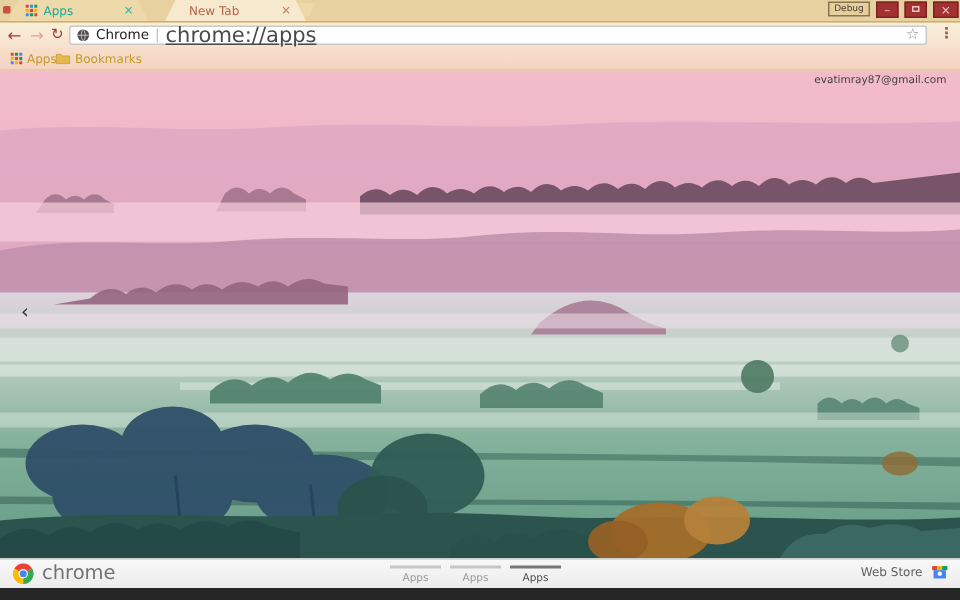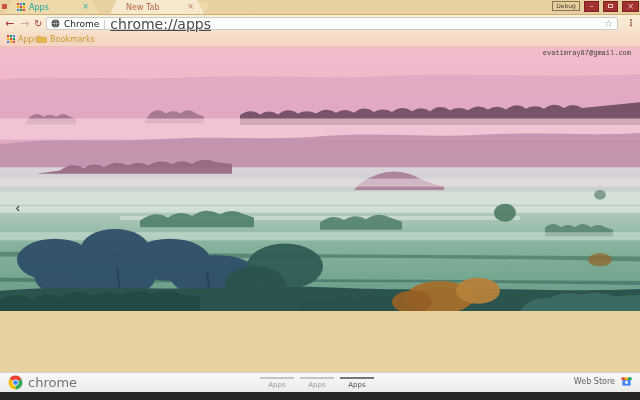--- a/index.html
+++ b/index.html
@@ -47,21 +47,21 @@
 
   
   #bookmarks { position:absolute; left:0; top:32px; width:640px; height:15px;
                background:linear-gradient(#f7dfca,#f5d3c3); border-bottom:1px solid #ecc2b0; }
   .bm-item { position:absolute; top:0; height:14px; display:flex; align-items:center; gap:3px;
              font-size:8px; color:#c49b2a; }
   #bm-apps { left:7px; }
   #bm-bookmarks { left:37px; }
 
   
-  #content { position:absolute; left:0; top:47px; width:640px; height:264px; overflow:hidden;font-family:Liberation Mono, monospace; }
+  #content { position:absolute; left:0; top:47px; width:640px; height:325px; overflow:hidden; }
   #wallpaper { position:absolute; left:0; top:0; width:100%; height:100%; }
   #profile-email { position:absolute; right:9px; top:2px; font-size:7px; color:#414141; }
   #page-back { position:absolute; left:14px; top:155px; font-size:13px; color:#2f2f2f; line-height:13px; }
 
   
   #launcher { position:absolute; left:0; top:372px; width:640px; height:20px;
               background:linear-gradient(#f8f8f8,#ececec); border-top:1px solid #cfcfcf; }
   #chrome-brand { position:absolute; left:8px; top:2px; display:flex; align-items:center; gap:5px; }
   #chrome-brand .name { font-size:13px; color:#737373; }
   #pages { position:absolute; left:257px; top:2px; display:flex; }

